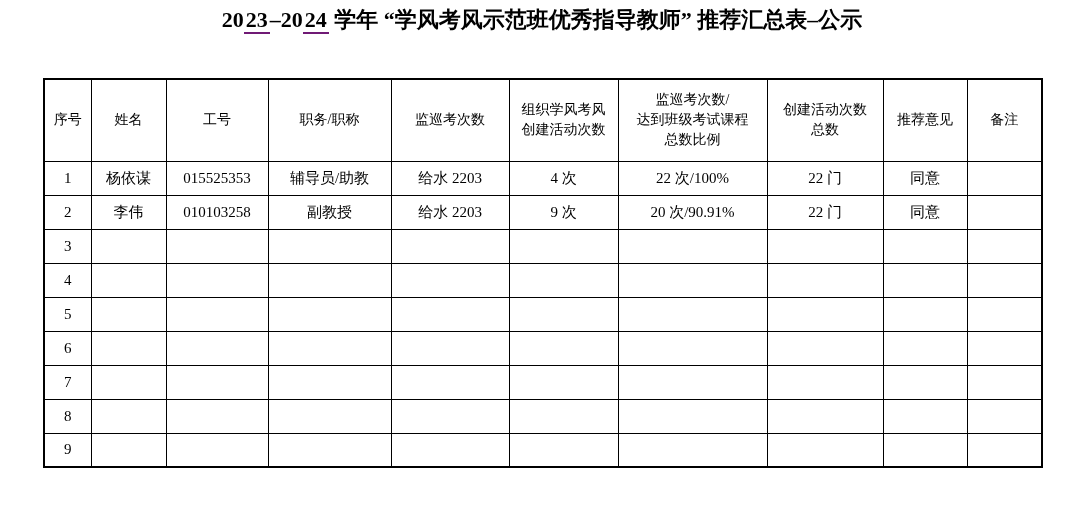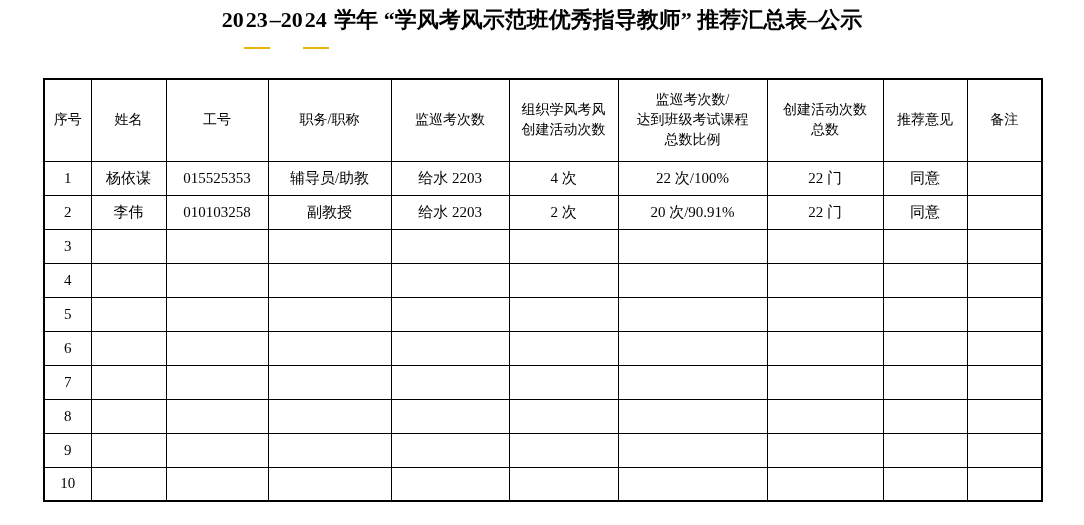--- a/index.html
+++ b/index.html
@@ -15,22 +15,22 @@
     position: absolute;
     left: 0; top: 5px;
     width: 1084px;
     text-align: center;
     font-size: 22px;
     font-weight: bold;
     line-height: 30px;
     white-space: nowrap;
   }
   .title .u {
-    border-bottom: 2px solid #eab308;
-    padding: 0 2px 15px 2px;
+    border-bottom: 2px solid #701a75;
+    padding: 0 2px 0 2px;
   }
   table.summary {
     position: absolute;
     left: 43px; top: 78px;
     border-collapse: collapse;
     table-layout: fixed;
     border: 2px solid #000;
   }
   .summary th, .summary td {
     border: 1px solid #000;
@@ -107,21 +107,21 @@
           <td>22 门</td>
           <td>同意</td>
           <td></td>
         </tr>
         <tr>
           <td>2</td>
           <td>李伟</td>
           <td>010103258</td>
           <td>副教授</td>
           <td>给水 2203</td>
-          <td>2 次</td>
+          <td>9 次</td>
           <td>20 次/90.91%</td>
           <td>22 门</td>
           <td>同意</td>
           <td></td>
         </tr>
         <tr>
           <td>3</td>
           <td></td>
           <td></td>
           <td></td>
@@ -197,28 +197,16 @@
           <td></td>
           <td></td>
           <td></td>
           <td></td>
           <td></td>
           <td></td>
           <td></td>
           <td></td>
           <td></td>
         </tr>
-        <tr>
-          <td>10</td>
-          <td></td>
-          <td></td>
-          <td></td>
-          <td></td>
-          <td></td>
-          <td></td>
-          <td></td>
-          <td></td>
-          <td></td>
-        </tr>
       </tbody>
   </table>
 
 </div>
 
 </body></html>

